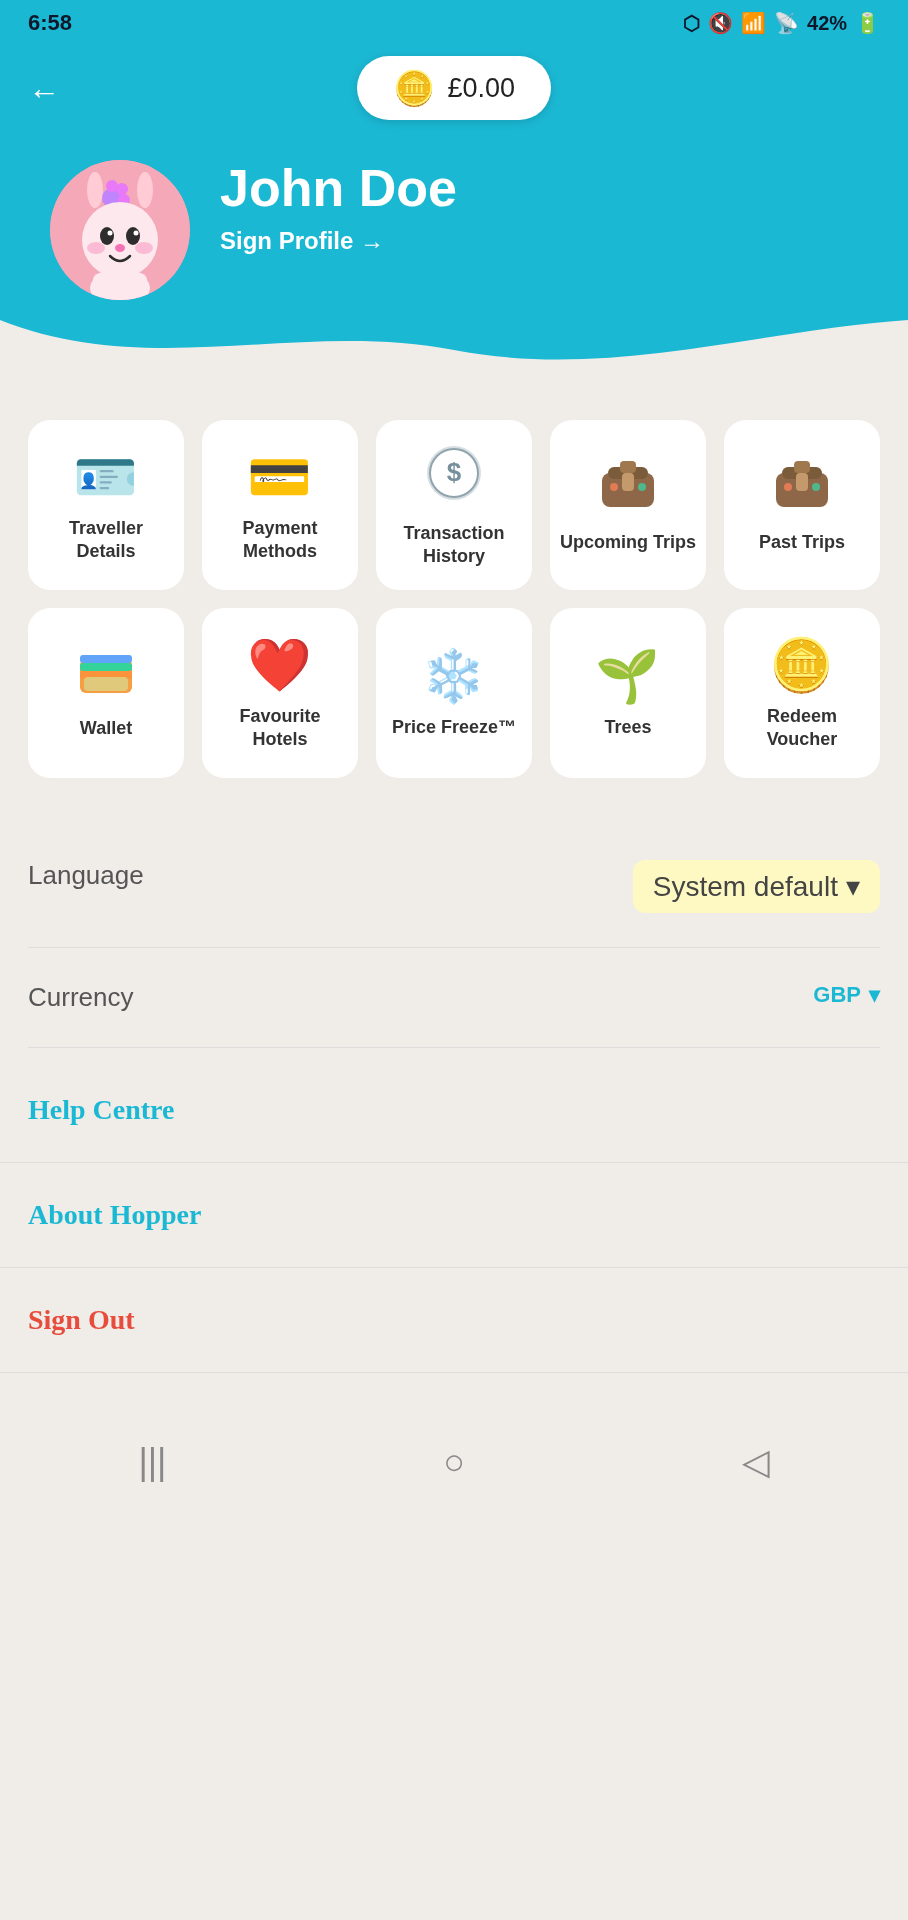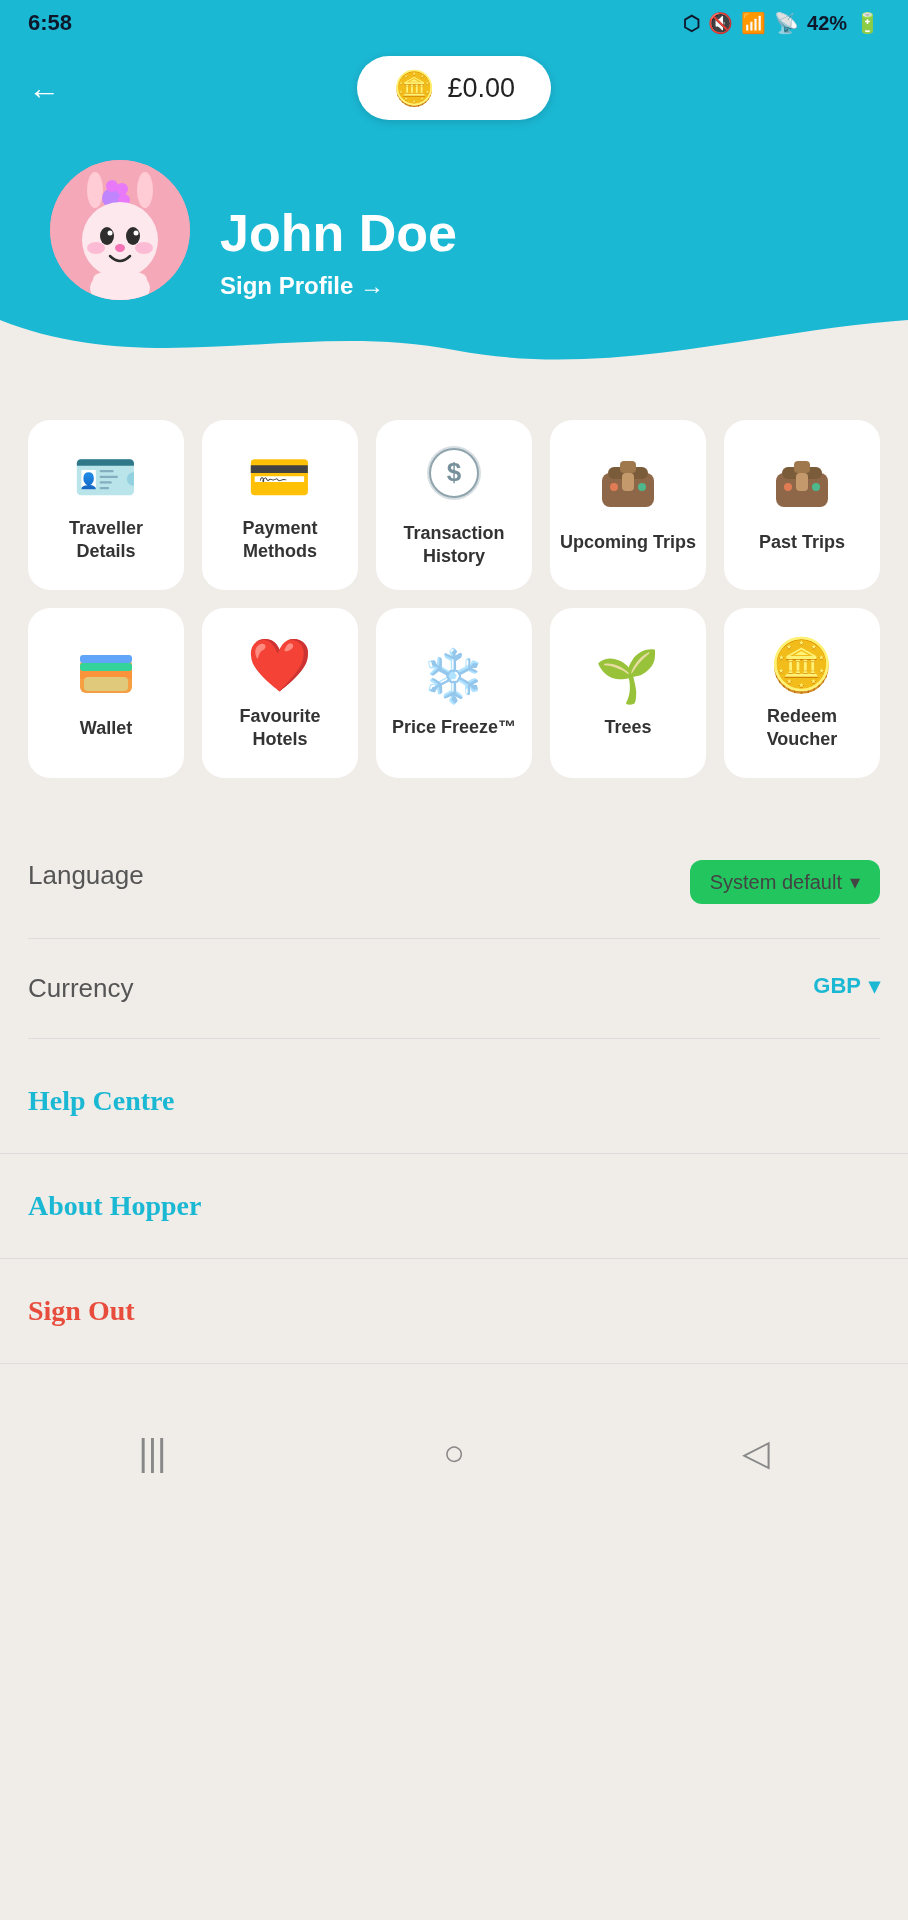--- a/index.html
+++ b/index.html
@@ -65,21 +65,21 @@
       font-size: 34px;
     }
     .balance-amount {
       font-size: 27px;
       font-weight: 400;
       color: #222;
     }
 
     .profile-section {
       display: flex;
-      align-items: flex-end;
+      align-items: flex-start;
       gap: 30px;
       padding: 20px 50px;
     }
     .avatar {
       width: 140px;
       height: 140px;
       border-radius: 50%;
       background: #f4a0b0;
       display: flex;
       align-items: center;
@@ -178,24 +178,24 @@
       border-bottom: 1px solid #ddd;
     }
     .settings-label {
       font-size: 26px;
       color: #555;
     }
     .settings-value {
       display: flex;
       align-items: center;
       gap: 8px;
-      background: #22c55e;
+      background: #fef9c3;
       padding: 10px 20px;
       border-radius: 12px;
-      font-size: 20px;
+      font-size: 28px;
       color: #444;
       cursor: pointer;
     }
     .currency-value {
       background: none;
       color: #1bb8d4;
       font-weight: 700;
       font-size: 22px;
       padding: 0;
     }

